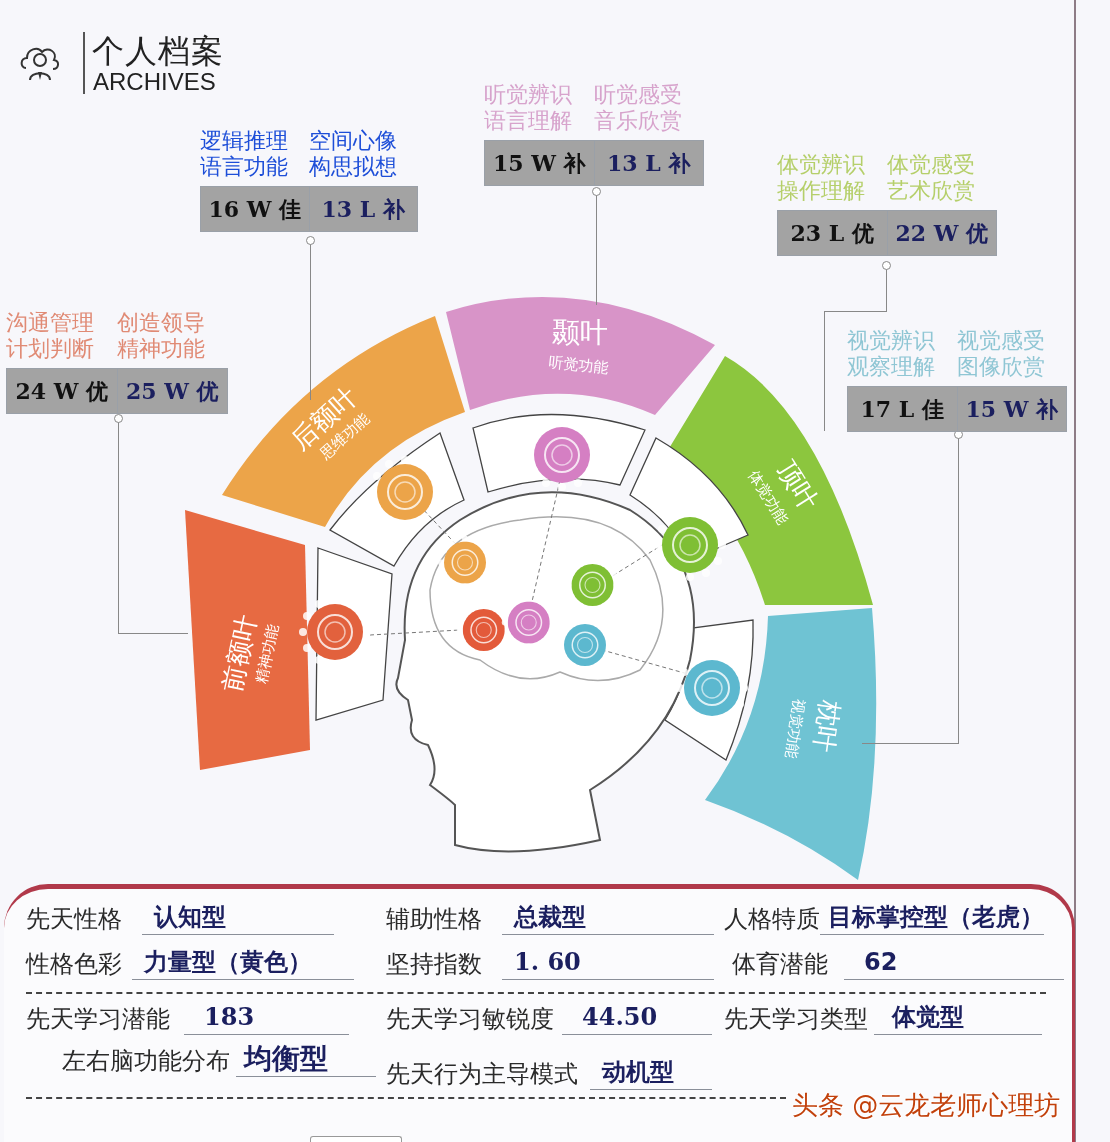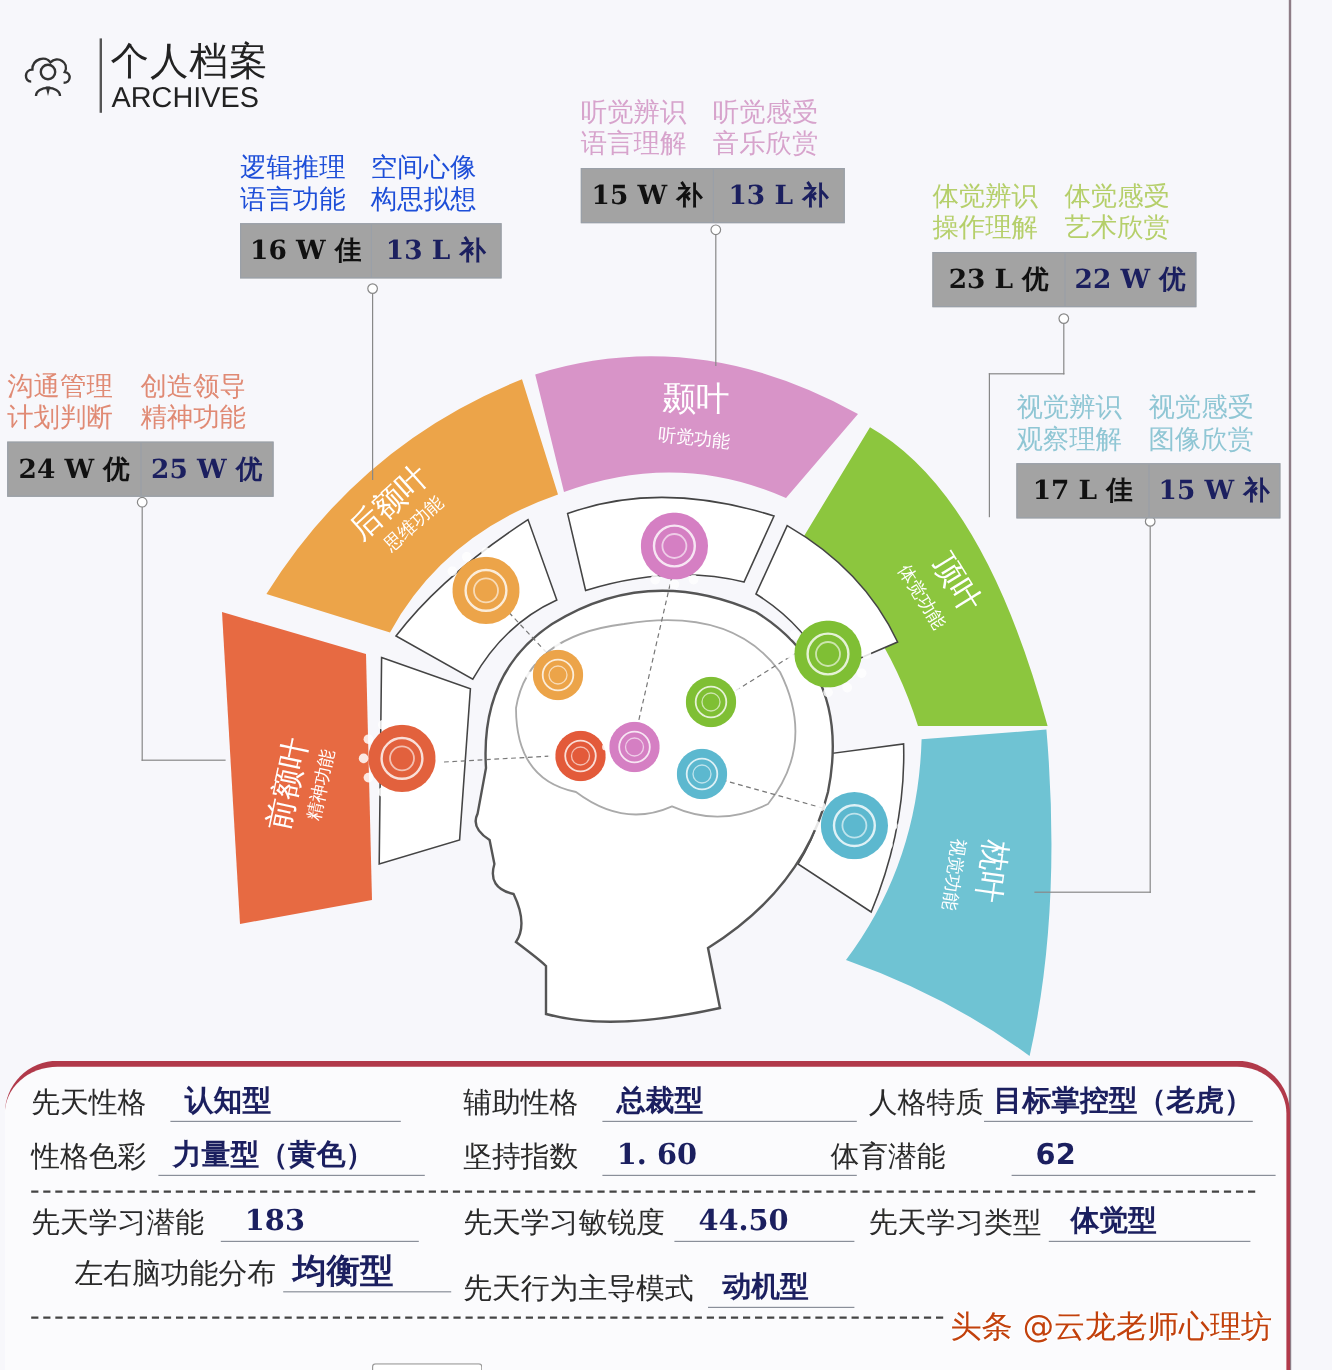--- a/index.html
+++ b/index.html
@@ -237,21 +237,21 @@
 </div>
 
 <div class="row" style="left:26px;top:945px;">
   <span class="lbl">性格色彩</span>
   <span class="val" style="width:210px;margin-left:10px;">力量型（黄色）</span>
 </div>
 <div class="row" style="left:386px;top:945px;">
   <span class="lbl">坚持指数</span>
   <span class="val num" style="width:200px;margin-left:20px;">1. 60</span>
 </div>
-<div class="row" style="left:692px;top:945px;gap:39px;">
+<div class="row" style="left:732px;top:945px;">
   <span class="lbl">体育潜能</span>
   <span class="val" style="width:200px;margin-left:16px;padding-left:20px;">62</span>
 </div>
 
 <div class="dashed" style="left:26px;top:992px;width:1020px;"></div>
 
 <div class="row" style="left:26px;top:1000px;">
   <span class="lbl">先天学习潜能</span>
   <span class="val num" style="width:145px;margin-left:14px;padding-left:20px;">183</span>
 </div>

